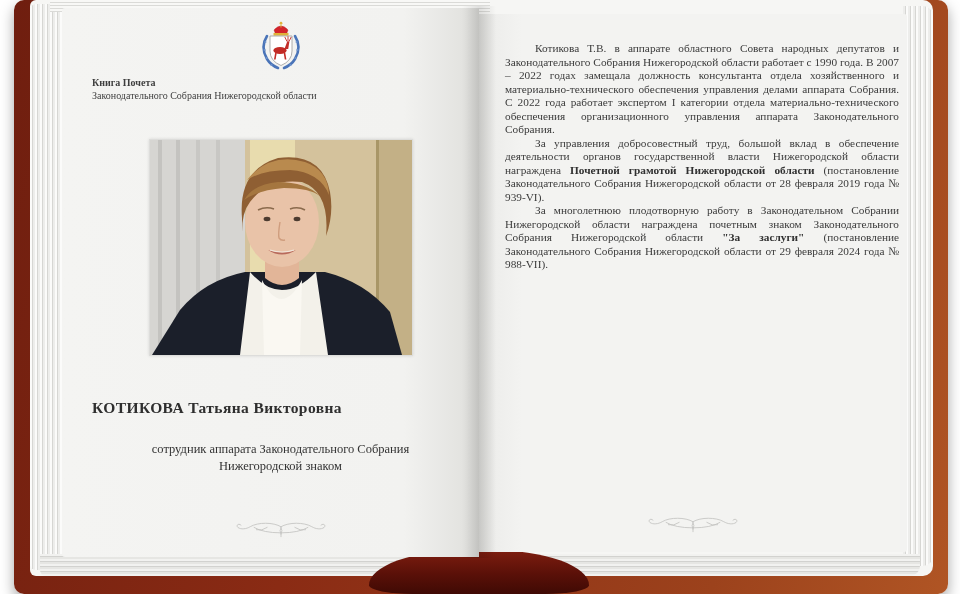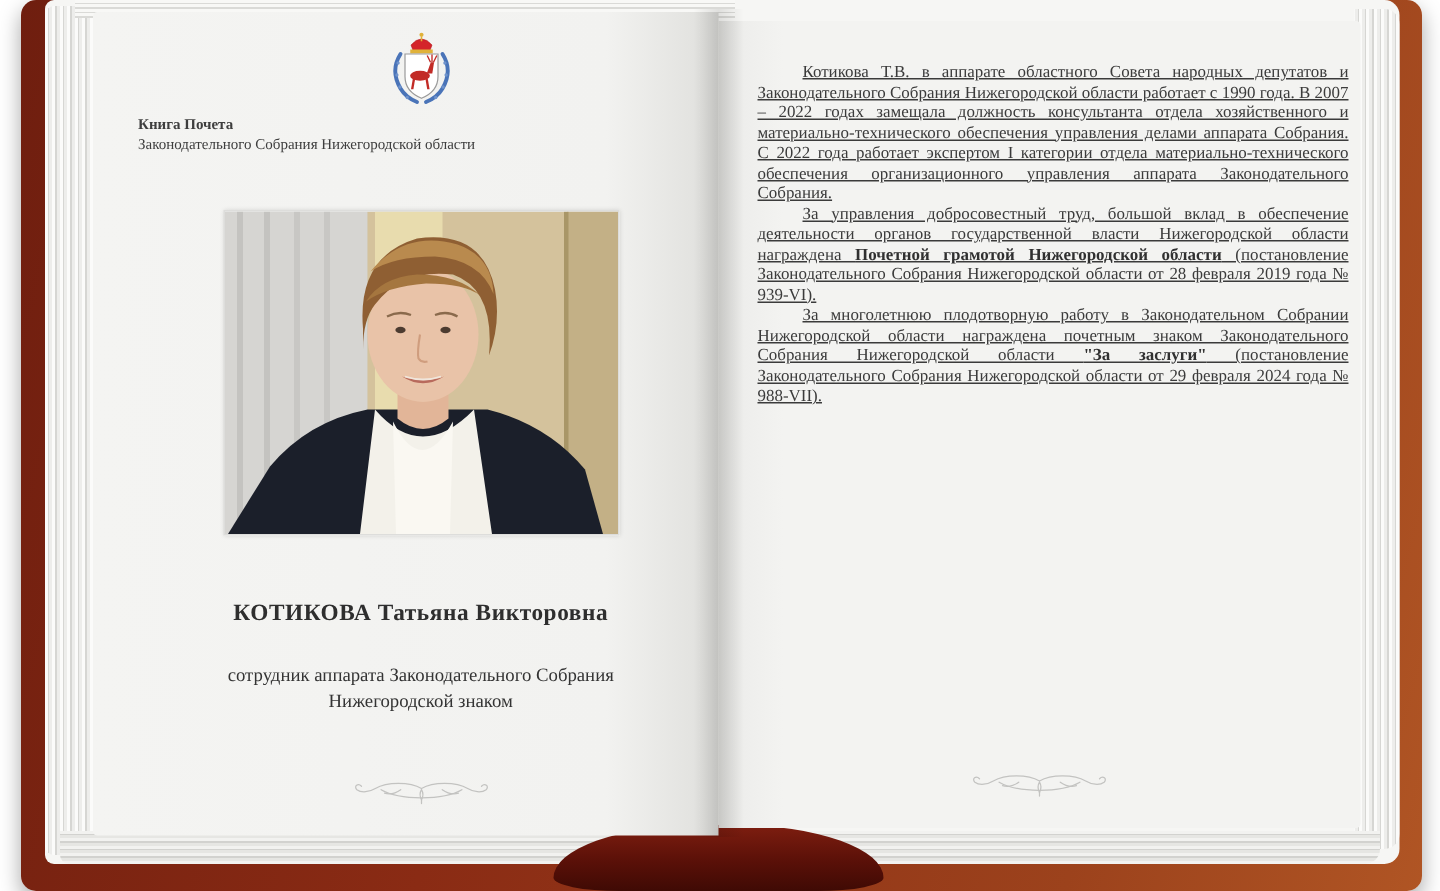--- a/index.html
+++ b/index.html
@@ -40,31 +40,31 @@
          pointer-events:none;}
 
   
   .emblem-wrap{text-align:center;margin-top:4px;}
   .emblem-wrap svg{width:58px;height:52px;}
   .book-title{text-align:left;font-weight:bold;font-size:10px;color:#3e3e3e;margin-top:1px;}
   .institution{text-align:left;font-size:10px;color:#3e3e3e;margin-top:2px;}
   .photo-frame{width:262px;height:215px;margin:38px auto 0 auto;border:1px solid #dddddb;
          box-shadow:0 0 3px rgba(0,0,0,.12);overflow:hidden;}
   .photo-frame svg{display:block;width:100%;height:100%;}
-  .honoree-name{text-align:center;font-weight:bold;font-size:15.5px;letter-spacing:.4px;
+  .honoree-name{font-weight:bold;font-size:15.5px;letter-spacing:.4px;
          color:#2e2e2e;margin-top:43px;}
   .honoree-position{text-align:center;font-weight:normal;font-size:12.5px;line-height:17px;
          color:#343434;margin-top:24px;}
   .flourish{position:absolute;bottom:14px;left:0;right:0;text-align:center;}
   .page-left .flourish{left:20px;}
   .flourish svg{width:100px;height:20px;opacity:.75;}
 
   
   .bio{font-size:11.3px;line-height:13.5px;color:#3b3b3b;text-align:justify;}
-  .bio p{margin:0;text-indent:30px;text-decoration:underline;}
+  .bio p{margin:0;text-indent:30px;}
   .bio b{font-weight:bold;color:#303030;}
 </style>
 </head>
 <body>
 
 <div class="stage">
 
   <div class="cover"></div>
 
   <div class="page-stack">

